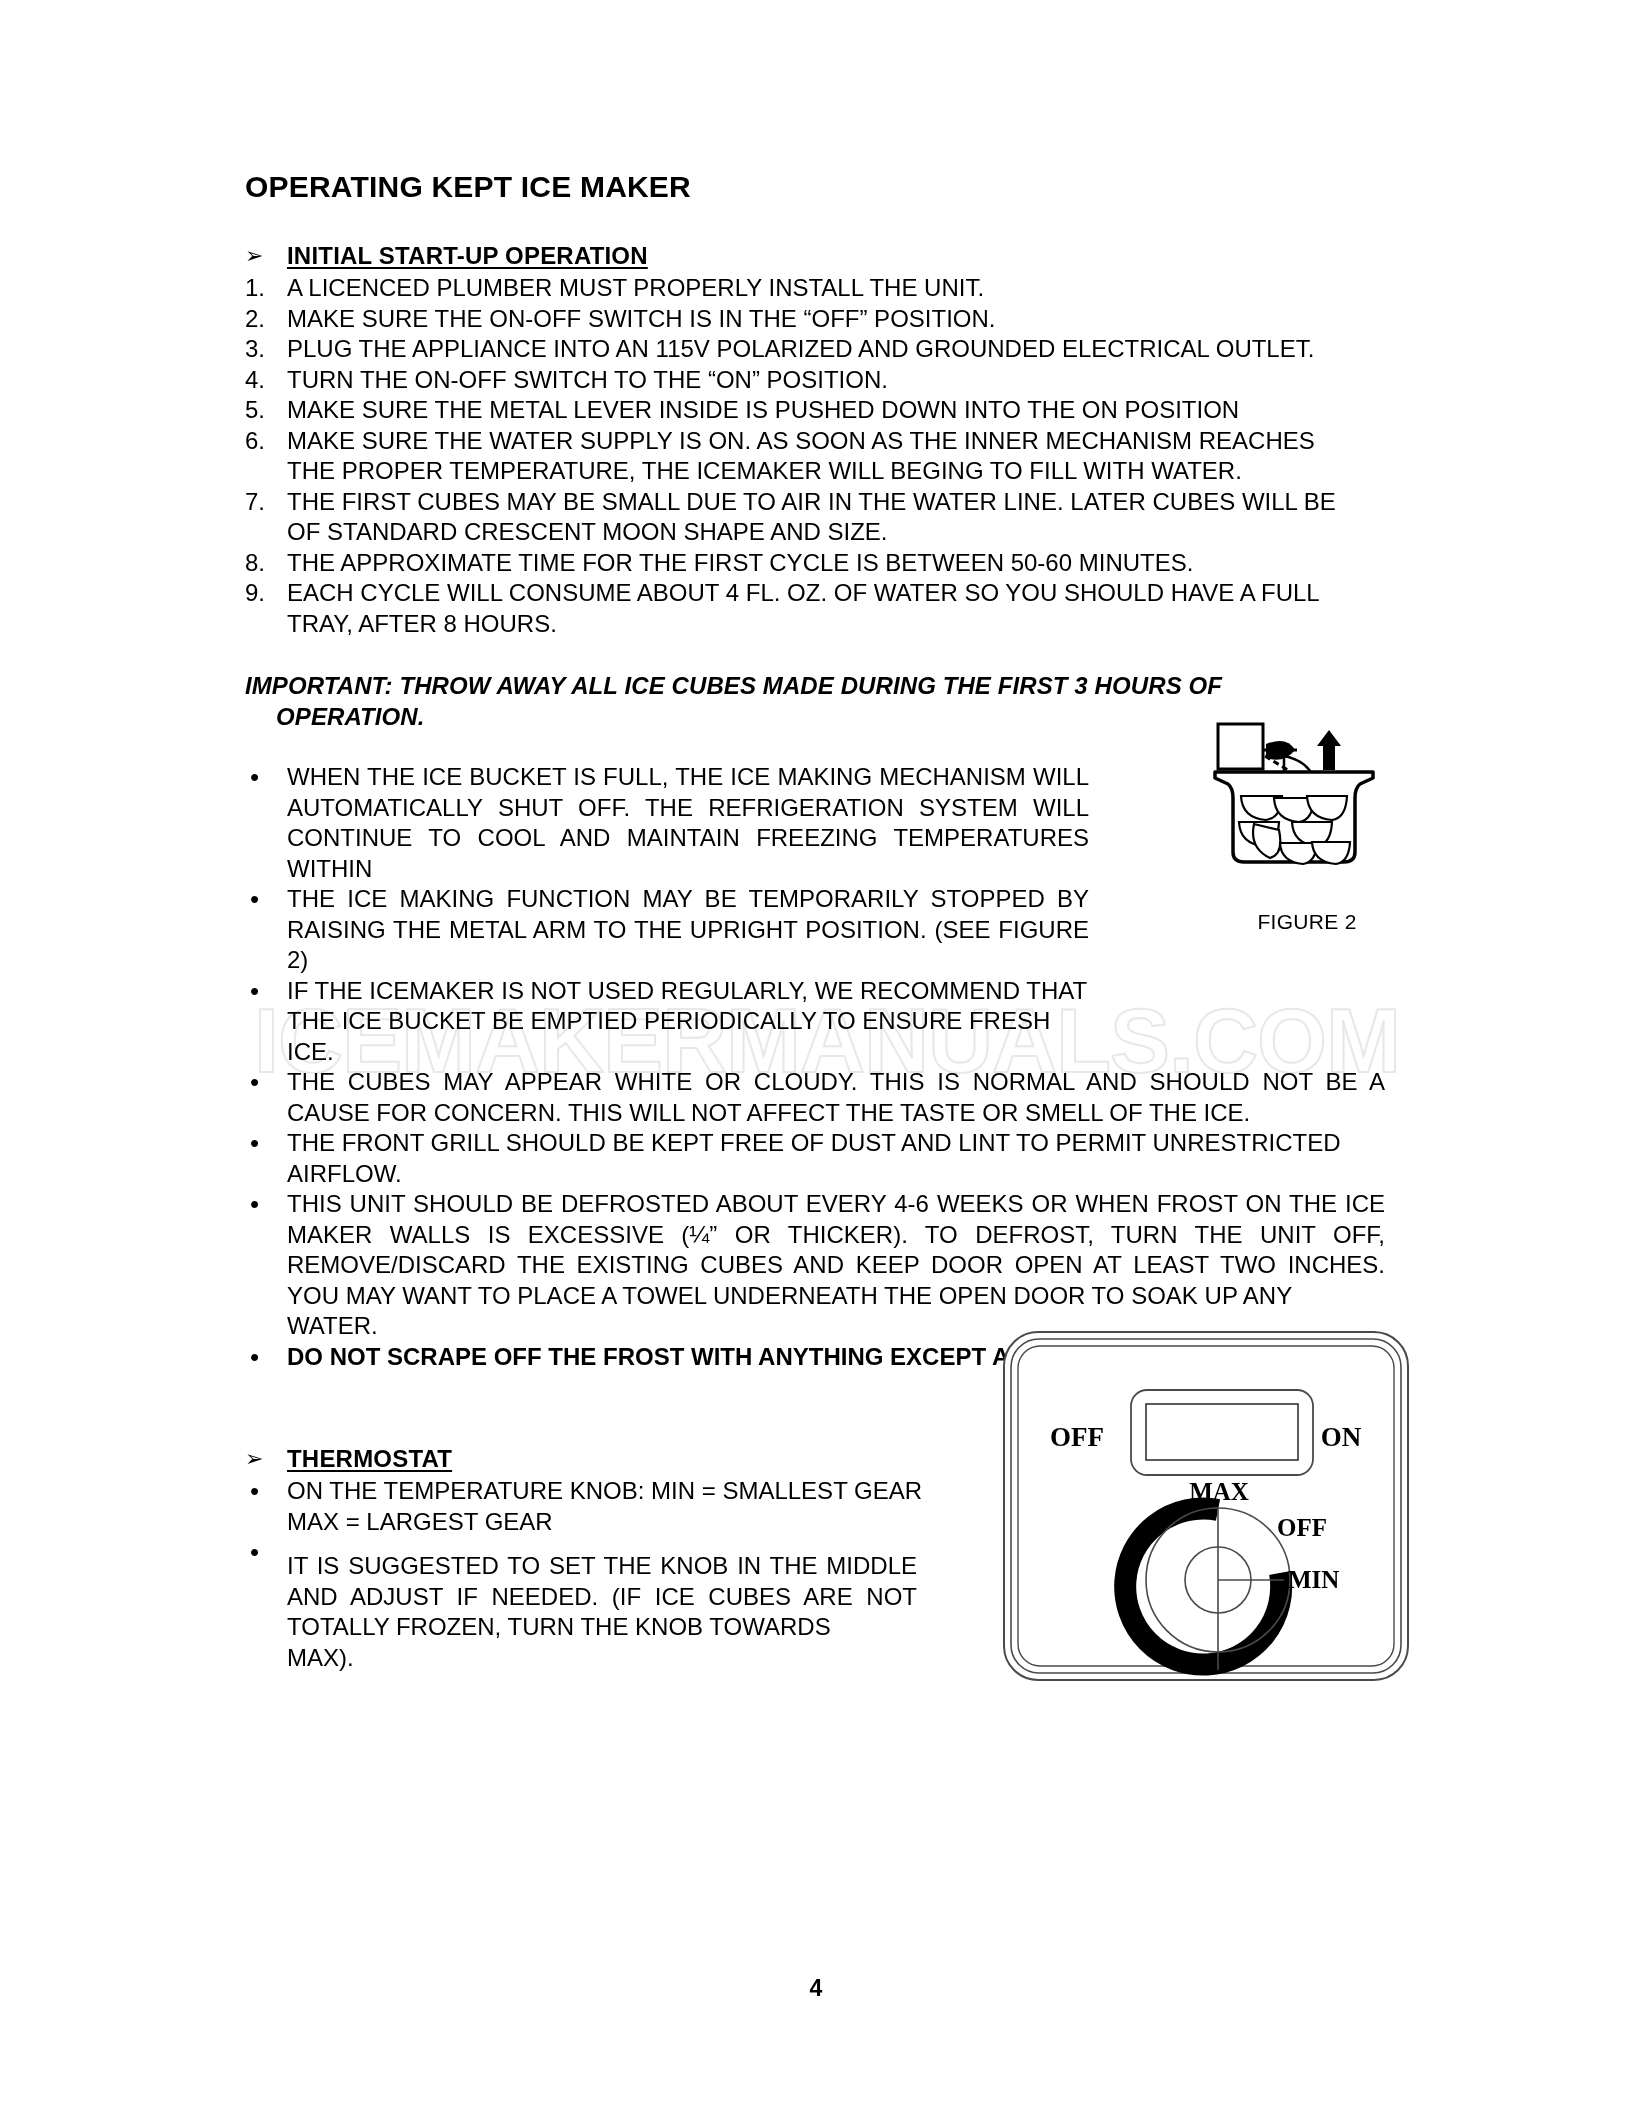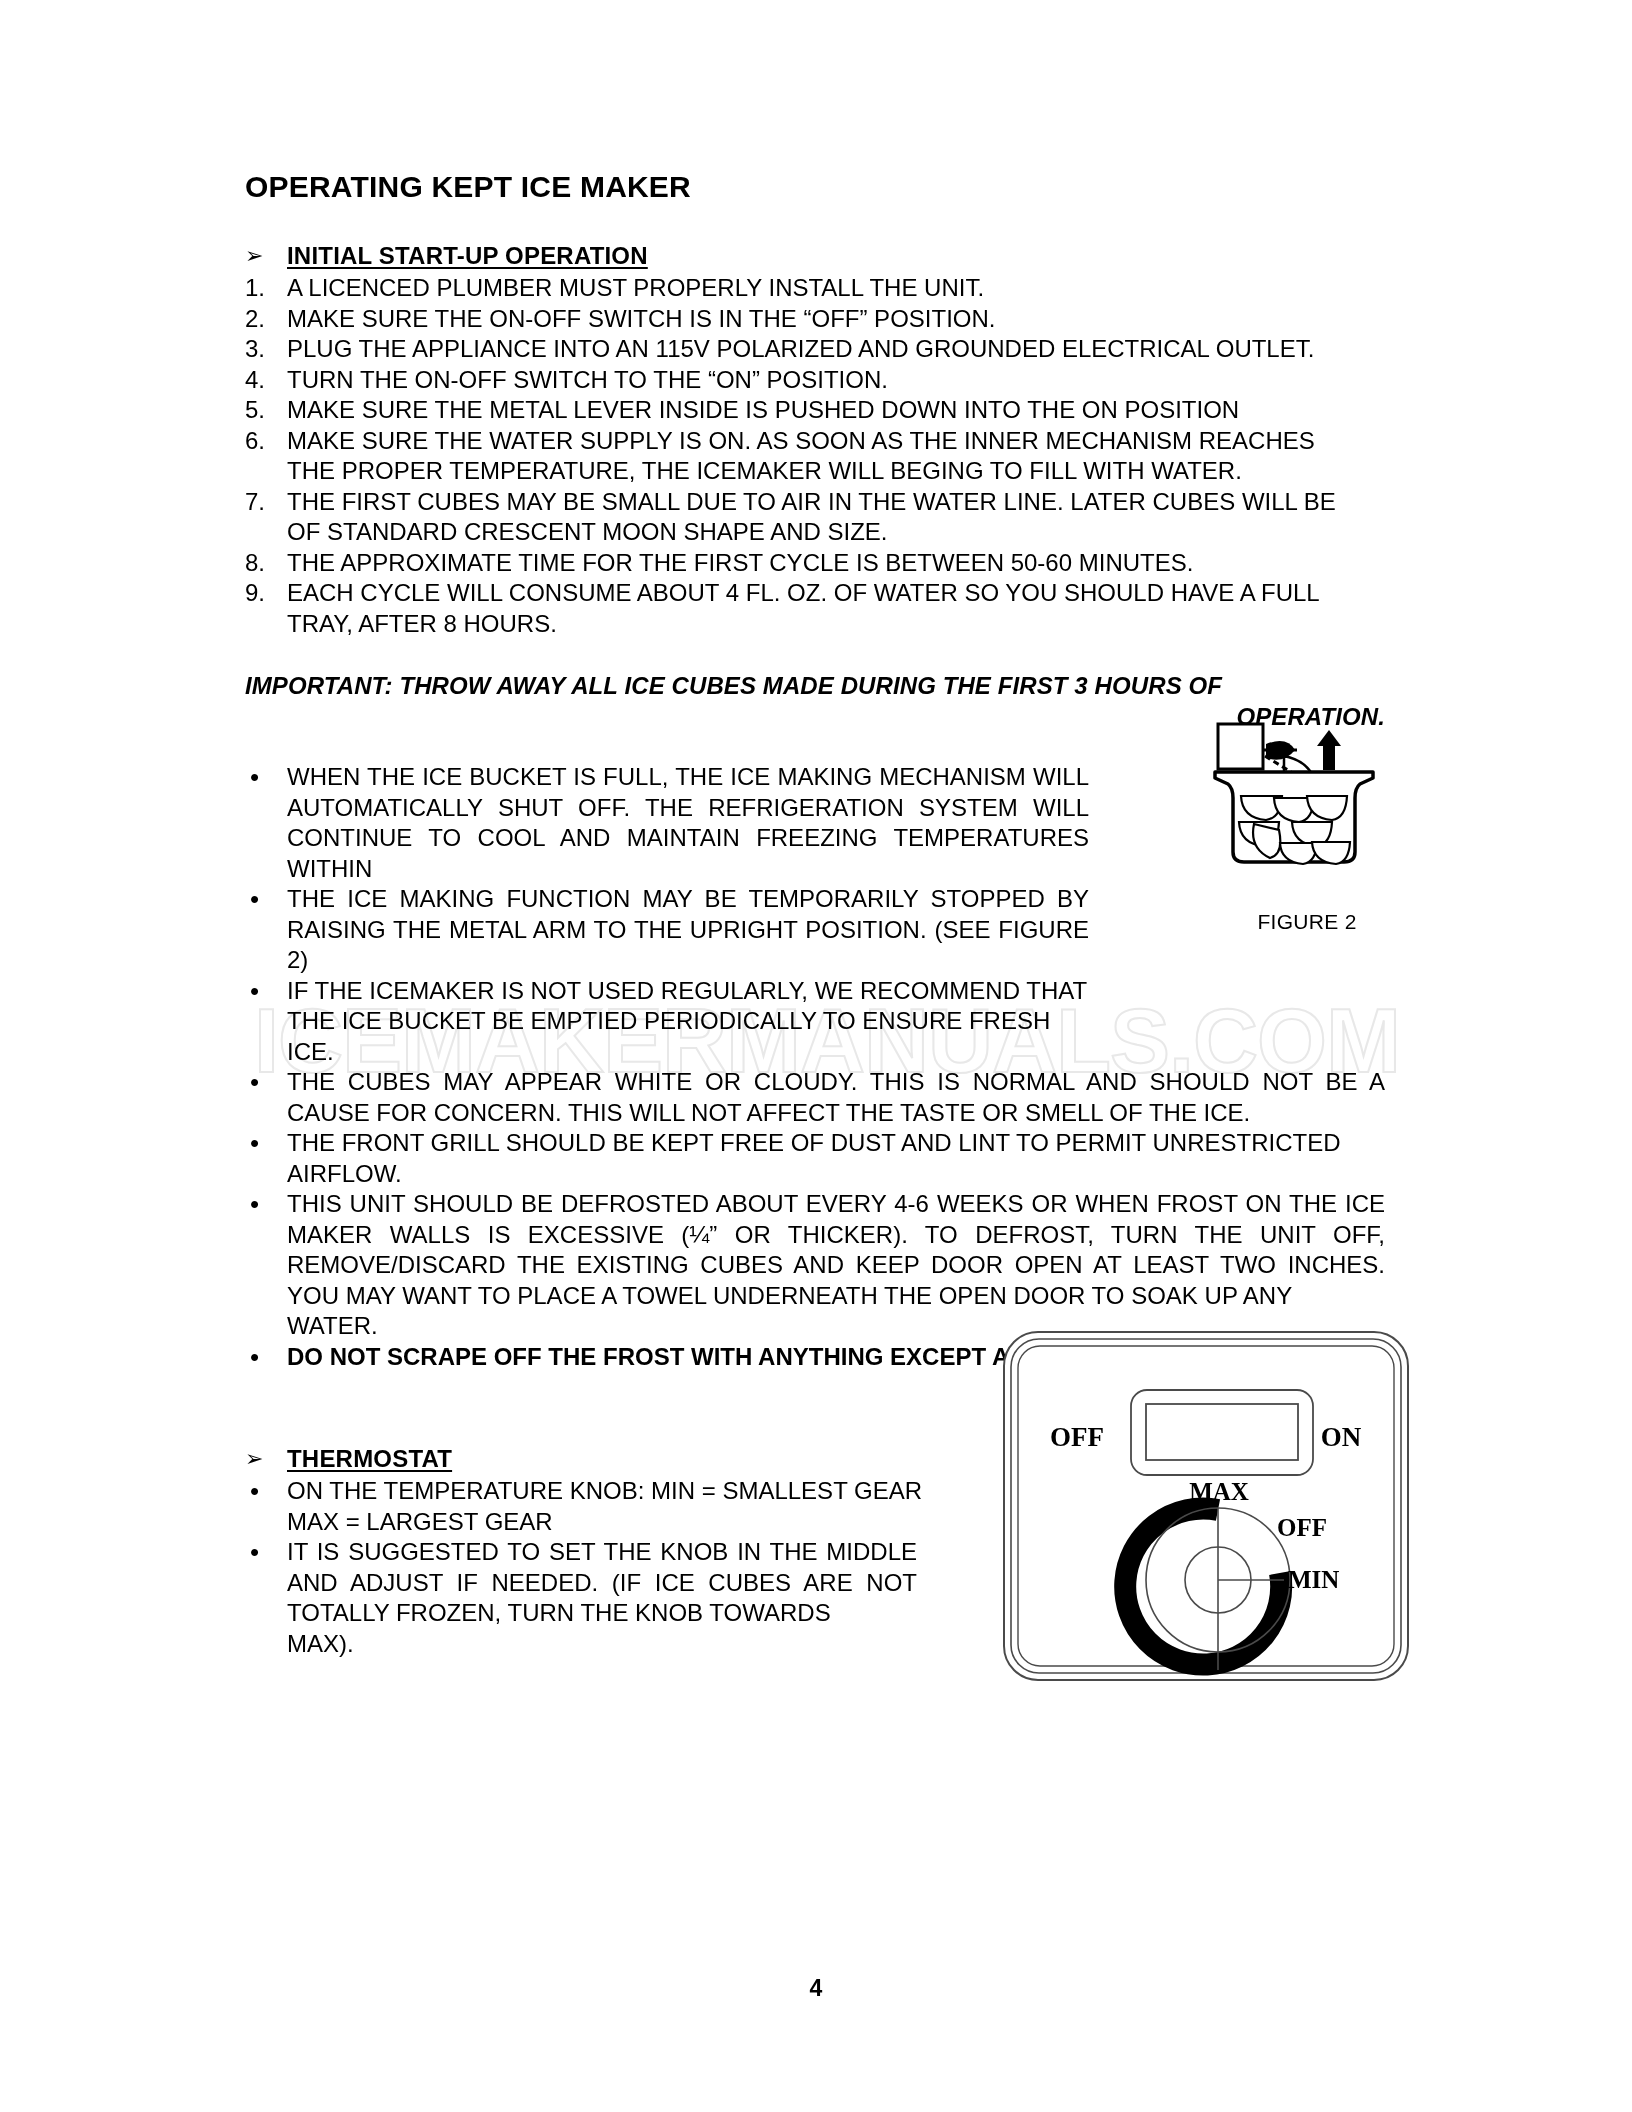--- a/index.html
+++ b/index.html
@@ -95,21 +95,21 @@
   
   .important {
     font-size: 24px;
     font-weight: bold;
     font-style: italic;
     line-height: 30.5px;
     text-align: justify;
     margin: 32px 0 0 0;
     letter-spacing: 0.1px;
   }
-  .important .l2 { display: block; text-align: right; margin-left: 31px; }
+  .important .l2 { display: block; text-align: left; margin-left: 31px; }
 
   
   .bul-list { margin-top: 30px; }
   .bul-item {
     display: flex;
     align-items: flex-start;
     font-size: 24px;
     line-height: 30.5px;
     margin-bottom: 0;
   }
@@ -365,21 +365,21 @@
         <span class="bul-marker">•</span>
         <span class="bul-text" style="max-width:640px;">
           <span>ON THE TEMPERATURE KNOB:</span>
           <span class="lastline">MIN = SMALLEST GEAR</span>
           <span class="lastline">MAX = LARGEST GEAR</span>
         </span>
       </div>
 
       <div class="bul-item">
         <span class="bul-marker">•</span>
-        <span class="bul-text just" style="max-width:630px;">
+        <span class="bul-text just" style="max-width:630px;margin-top:14px;">
           <span>IT IS SUGGESTED TO SET THE KNOB IN THE MIDDLE AND ADJUST IF NEEDED. (IF ICE CUBES ARE NOT TOTALLY FROZEN, TURN THE KNOB TOWARDS</span>
           <span class="lastline">MAX).</span>
         </span>
       </div>
 
     </div>
 
   </div>
 
   <div class="pageno">4</div>

